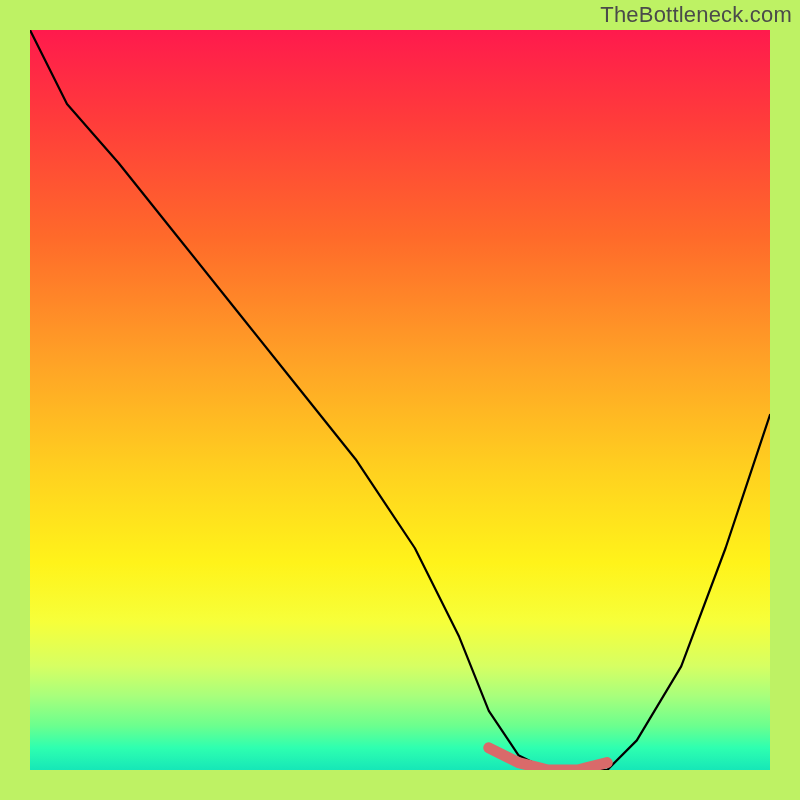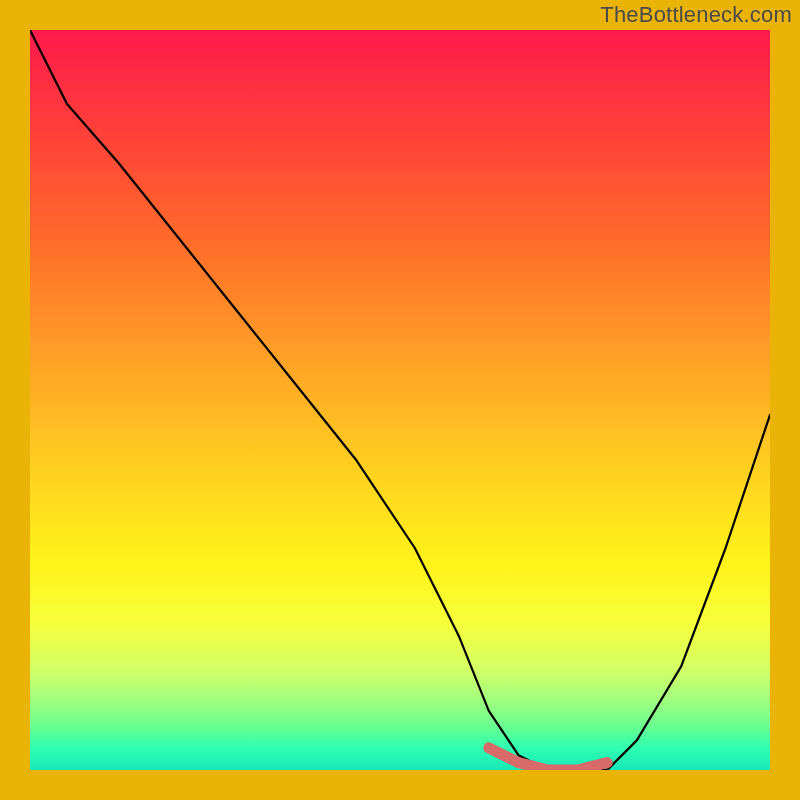--- a/index.html
+++ b/index.html
@@ -9,21 +9,21 @@
     height: 800px;
     background: #000;
     overflow: hidden;
   }
   .frame {
     position: absolute;
     left: 0;
     top: 0;
     width: 800px;
     height: 800px;
-    background: #eab308;
+    background: #bef264;
   }
   .plot-area {
     position: absolute;
     left: 30px;
     top: 30px;
     width: 740px;
     height: 740px;
     background: linear-gradient(to bottom,
       #ff1a4d 0%,
       #ff3b3b 12%,

